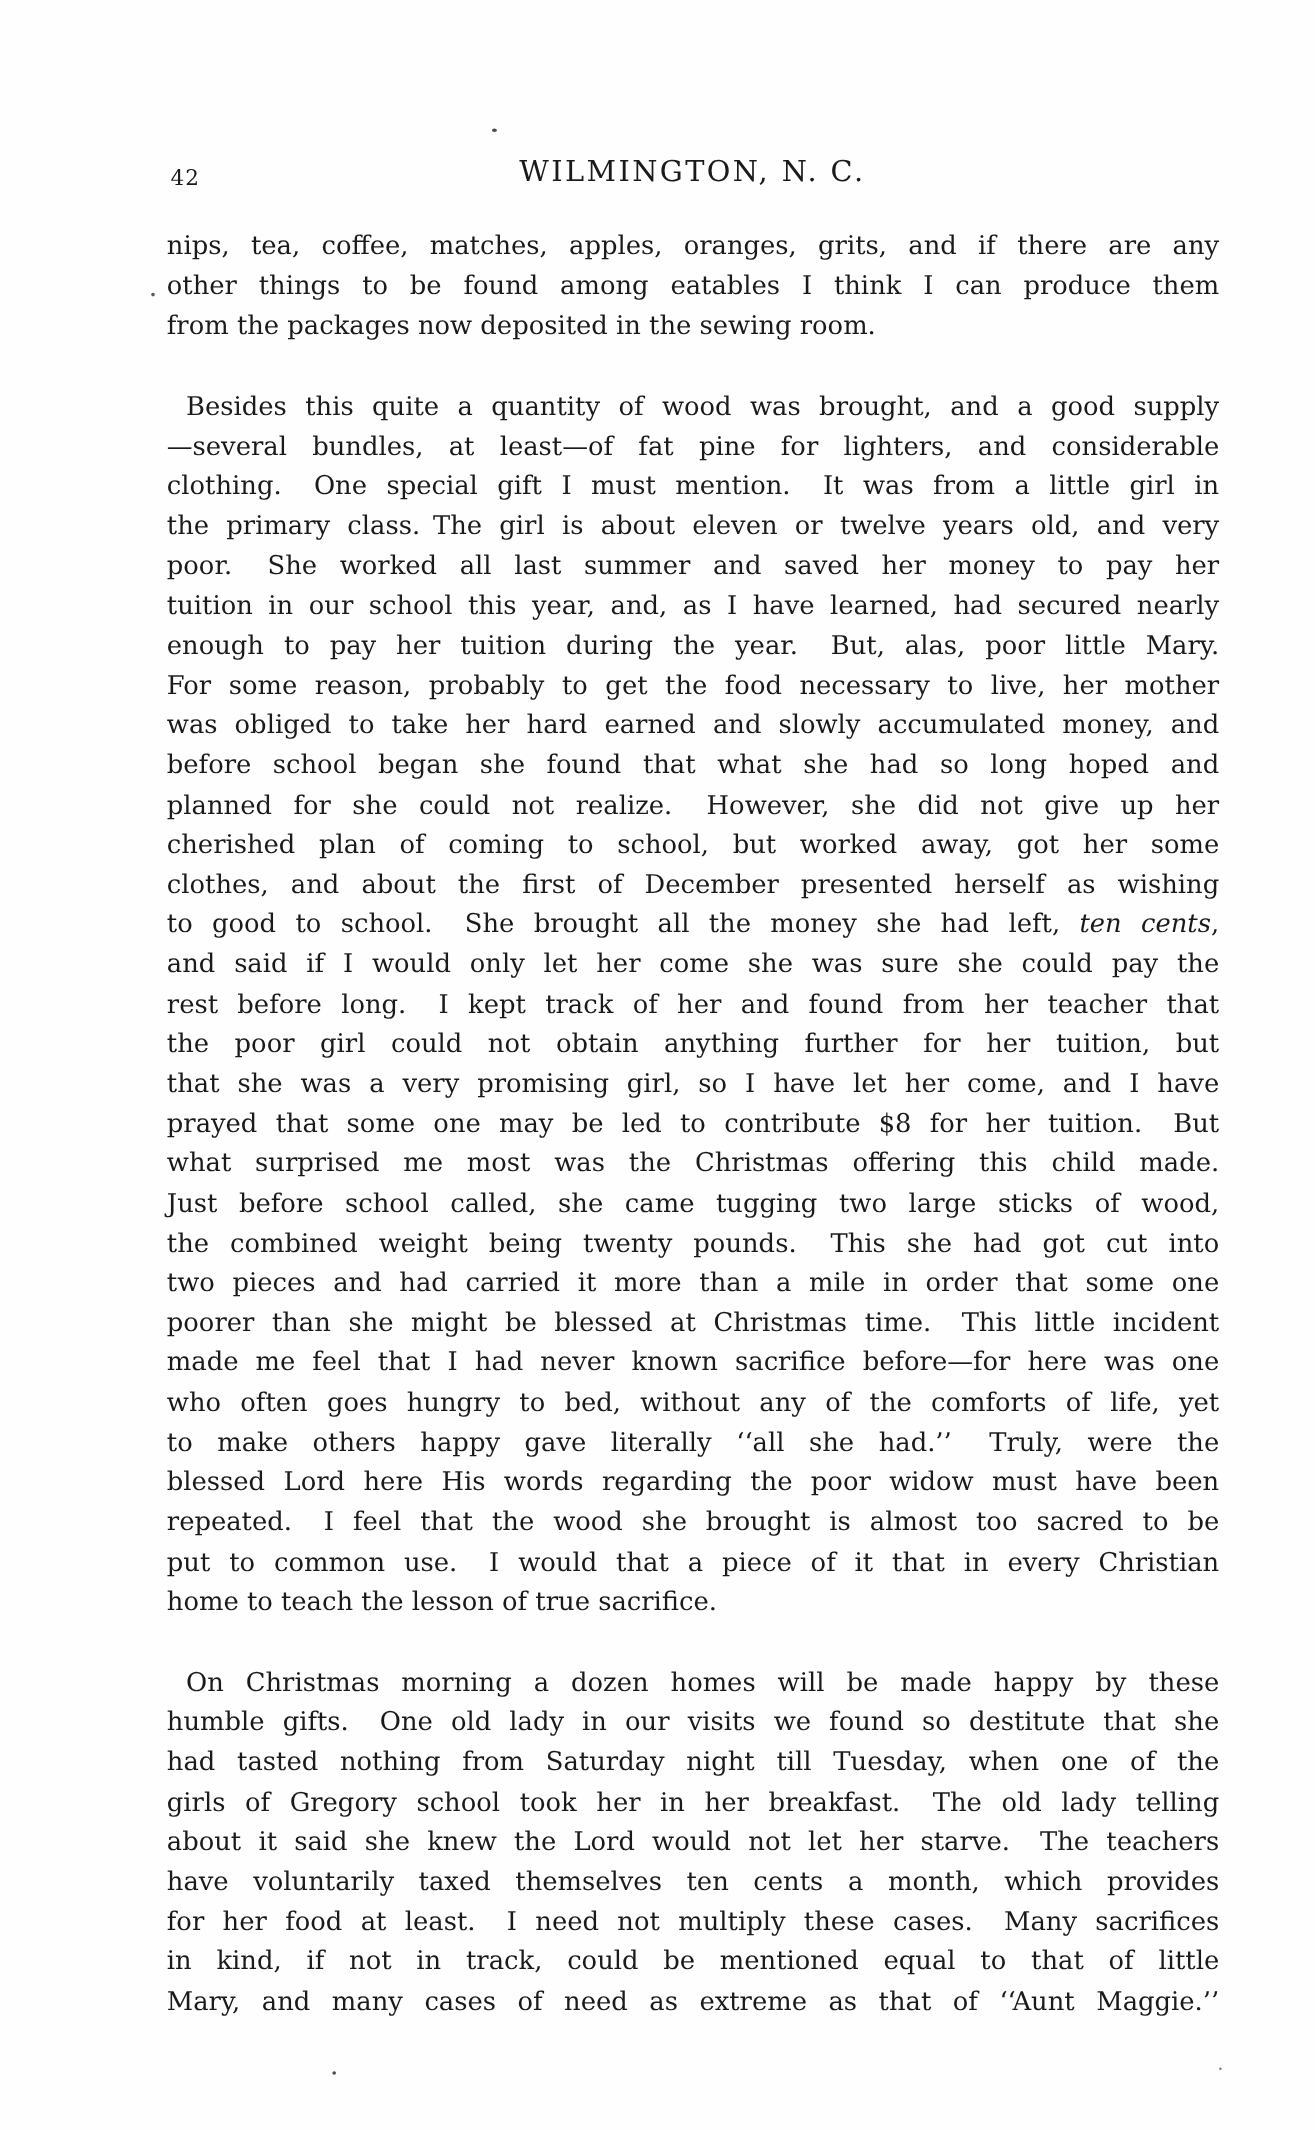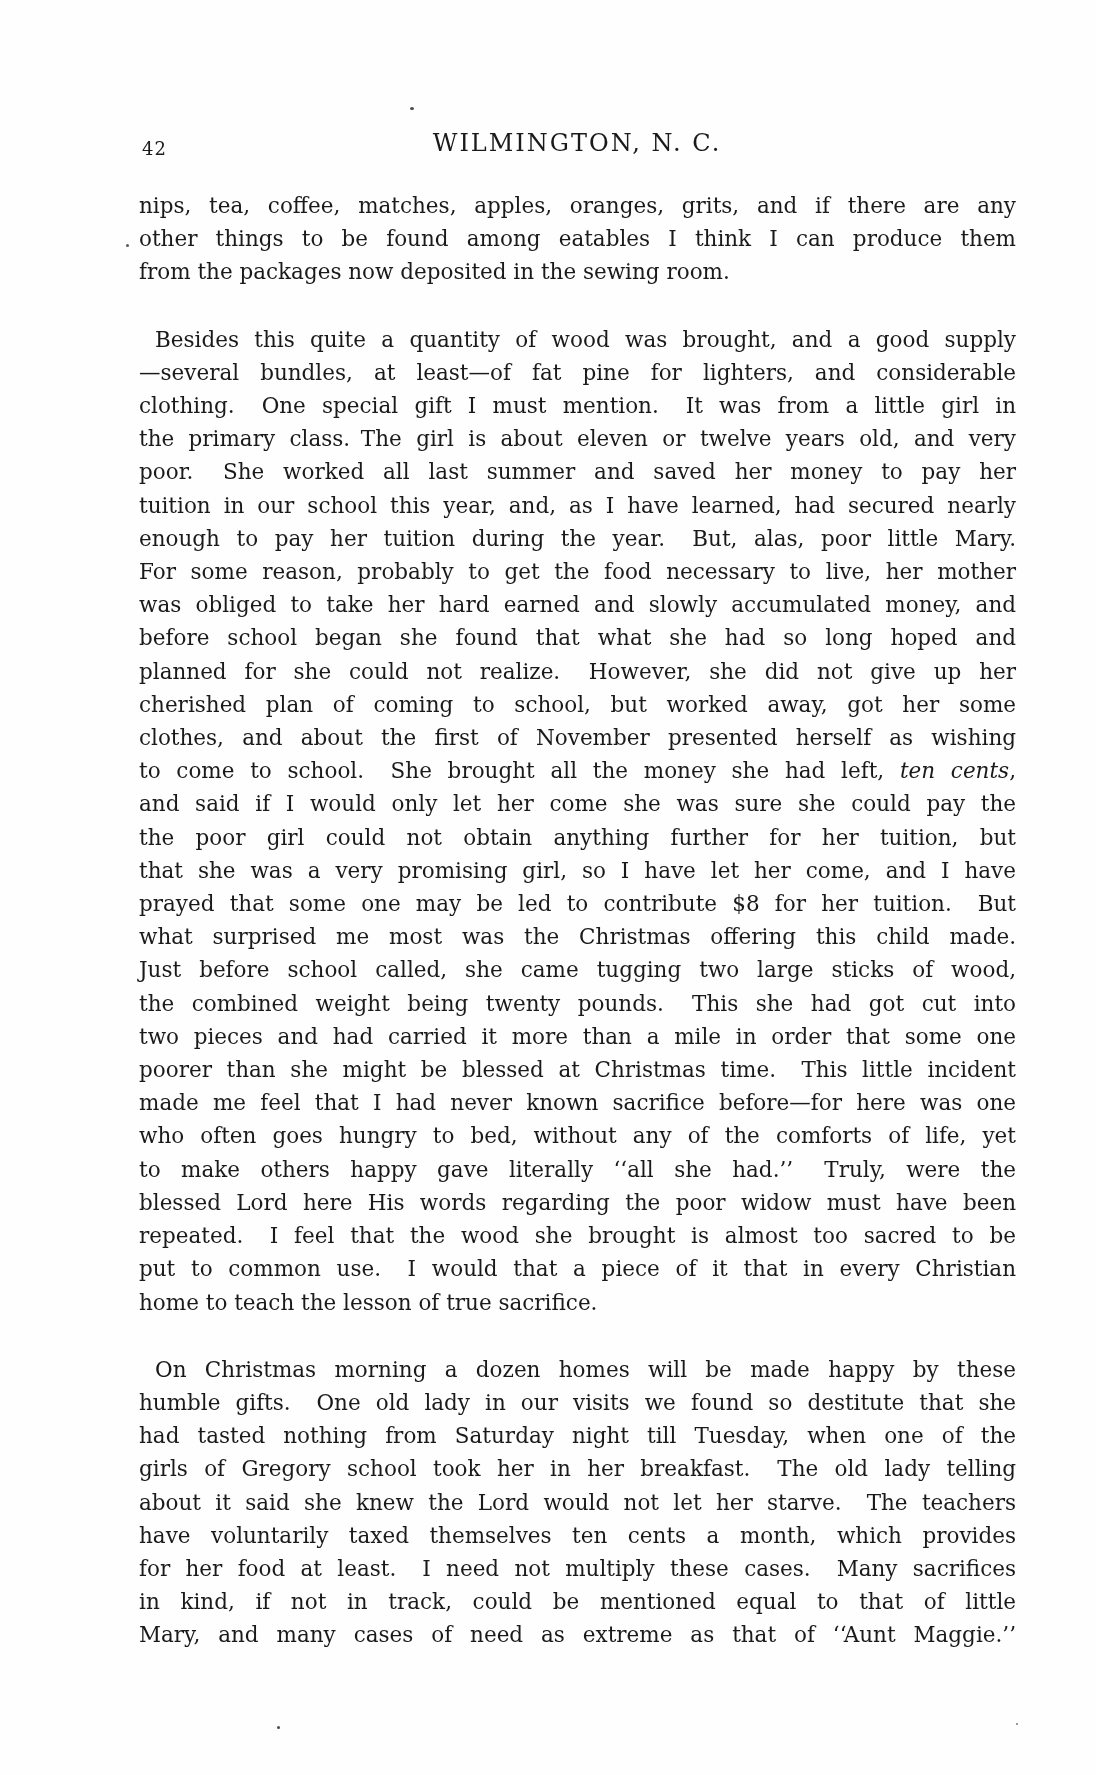--- a/index.html
+++ b/index.html
@@ -87,23 +87,24 @@
       <div class="line"><span>clothing.  One special gift I must mention.  It was from a little girl in</span></div>
       <div class="line"><span>the primary class. The girl is about eleven or twelve years old, and very</span></div>
       <div class="line"><span>poor.  She worked all last summer and saved her money to pay her</span></div>
       <div class="line"><span>tuition in our school this year, and, as I have learned, had secured nearly</span></div>
       <div class="line"><span>enough to pay her tuition during the year.  But, alas, poor little Mary.</span></div>
       <div class="line"><span>For some reason, probably to get the food necessary to live, her mother</span></div>
       <div class="line"><span>was obliged to take her hard earned and slowly accumulated money, and</span></div>
       <div class="line"><span>before school began she found that what she had so long hoped and</span></div>
       <div class="line"><span>planned for she could not realize.  However, she did not give up her</span></div>
       <div class="line"><span>cherished plan of coming to school, but worked away, got her some</span></div>
-      <div class="line"><span>clothes, and about the first of November presented herself as wishing</span></div>
-      <div class="line"><span>to come to school.  She brought all the money she had left, </span><span class="italic">ten cents</span><span>,</span></div>
+      <div class="line"><span>clothes, and about the first of December presented herself as wishing</span></div>
+      <div class="line"><span>to good to school.  She brought all the money she had left, </span><span class="italic">ten cents</span><span>,</span></div>
       <div class="line"><span>and said if I would only let her come she was sure she could pay the</span></div>
+      <div class="line"><span>rest before long.  I kept track of her and found from her teacher that</span></div>
       <div class="line"><span>the poor girl could not obtain anything further for her tuition, but</span></div>
       <div class="line"><span>that she was a very promising girl, so I have let her come, and I have</span></div>
       <div class="line"><span>prayed that some one may be led to contribute $8 for her tuition.  But</span></div>
       <div class="line"><span>what surprised me most was the Christmas offering this child made.</span></div>
       <div class="line"><span>Just before school called, she came tugging two large sticks of wood,</span></div>
       <div class="line"><span>the combined weight being twenty pounds.  This she had got cut into</span></div>
       <div class="line"><span>two pieces and had carried it more than a mile in order that some one</span></div>
       <div class="line"><span>poorer than she might be blessed at Christmas time.  This little incident</span></div>
       <div class="line"><span>made me feel that I had never known sacrifice before—for here was one</span></div>
       <div class="line"><span>who often goes hungry to bed, without any of the comforts of life, yet</span></div>

